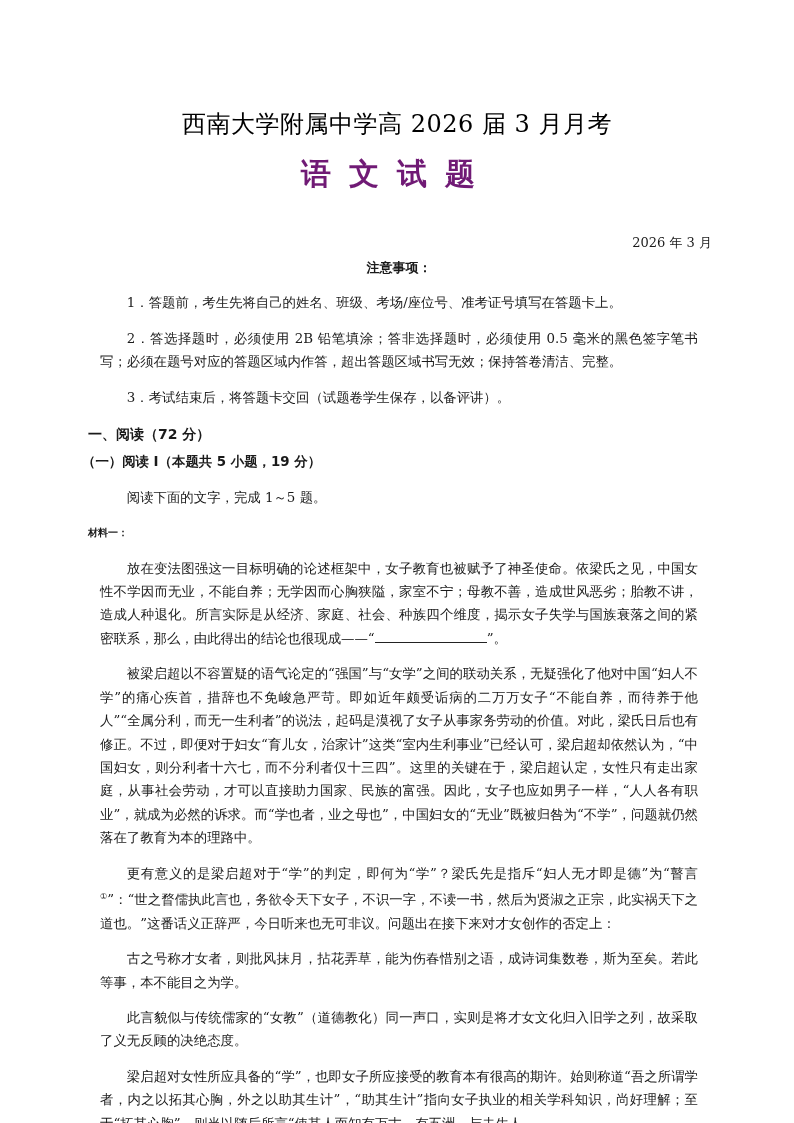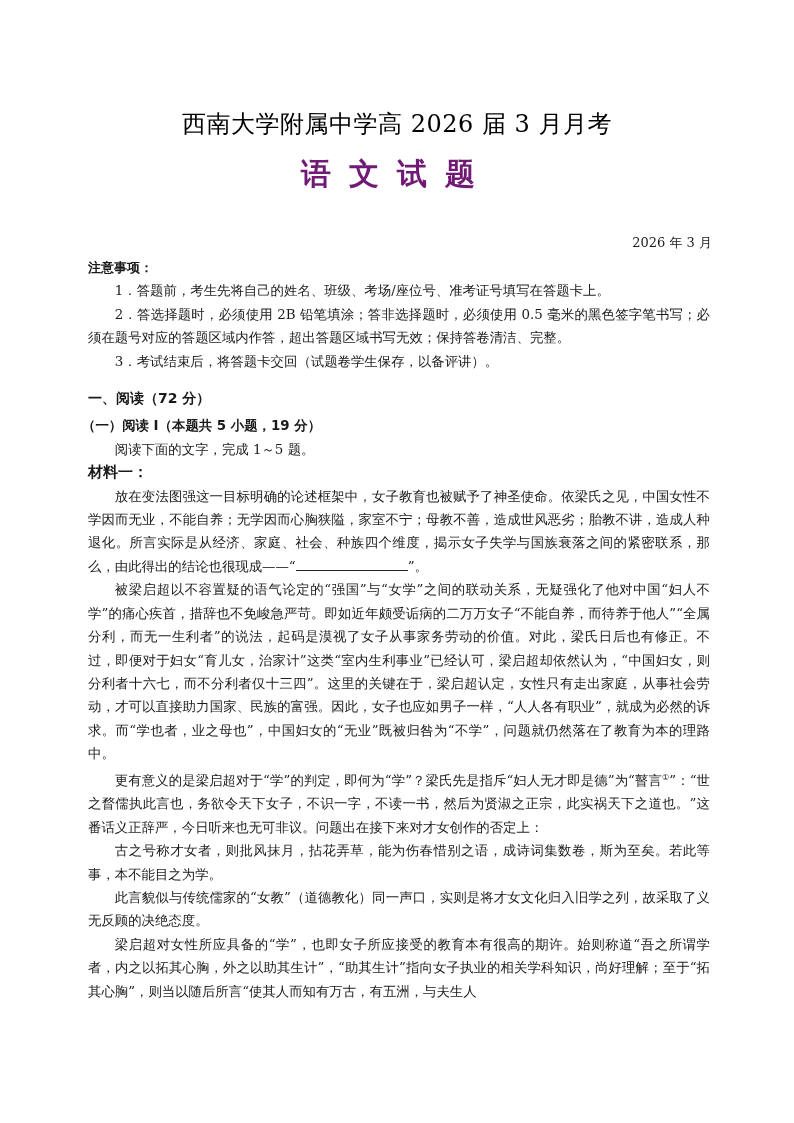--- a/index.html
+++ b/index.html
@@ -23,26 +23,26 @@
       font-size: 13px;
     }
     .exam-date {
       position: absolute; top: 234px; right: 82px; font-size: 13px;
     }
     .content {
       position: absolute; top: 256px; left: 88px; width: 622px;
       font-size: 13.4px; line-height: 23.4px;
     }
     .bold { font-weight: bold; font-family: "DejaVu Sans", "Liberation Sans", sans-serif; }
-    .notice-heading { font-weight: bold; font-family: "DejaVu Sans", "Liberation Sans", sans-serif; font-size: 13px; }
+    .notice-heading { font-weight: bold; font-family: "DejaVu Sans", "Liberation Sans", sans-serif; font-size: 13px; text-align: center; }
     .indent { text-indent: 2em; }
-    p { margin: 0; text-align: justify; }
+    p { margin: 12px; text-align: justify; }
     .section-heading { margin-top: 14px; font-size: 14px; }
     .sub-heading { margin-top: 4px; font-size: 13.4px; margin-left: -6px; }
-    .material-heading { font-size: 15px; }
+    .material-heading { font-size: 10px; }
     .blank { display: inline-block; width: 112px; border-bottom: 1px solid #222; height: 14px; vertical-align: baseline; }
     sup { font-size: 8px; }
   </style>
 </head>
 <body>
 
 <div class="page">
   <div class="school-title">西南大学附属中学高 2026 届 3 月月考</div>
   <div class="subject-title">语文试题</div>
   <div class="exam-date">2026 年 3 月</div>

